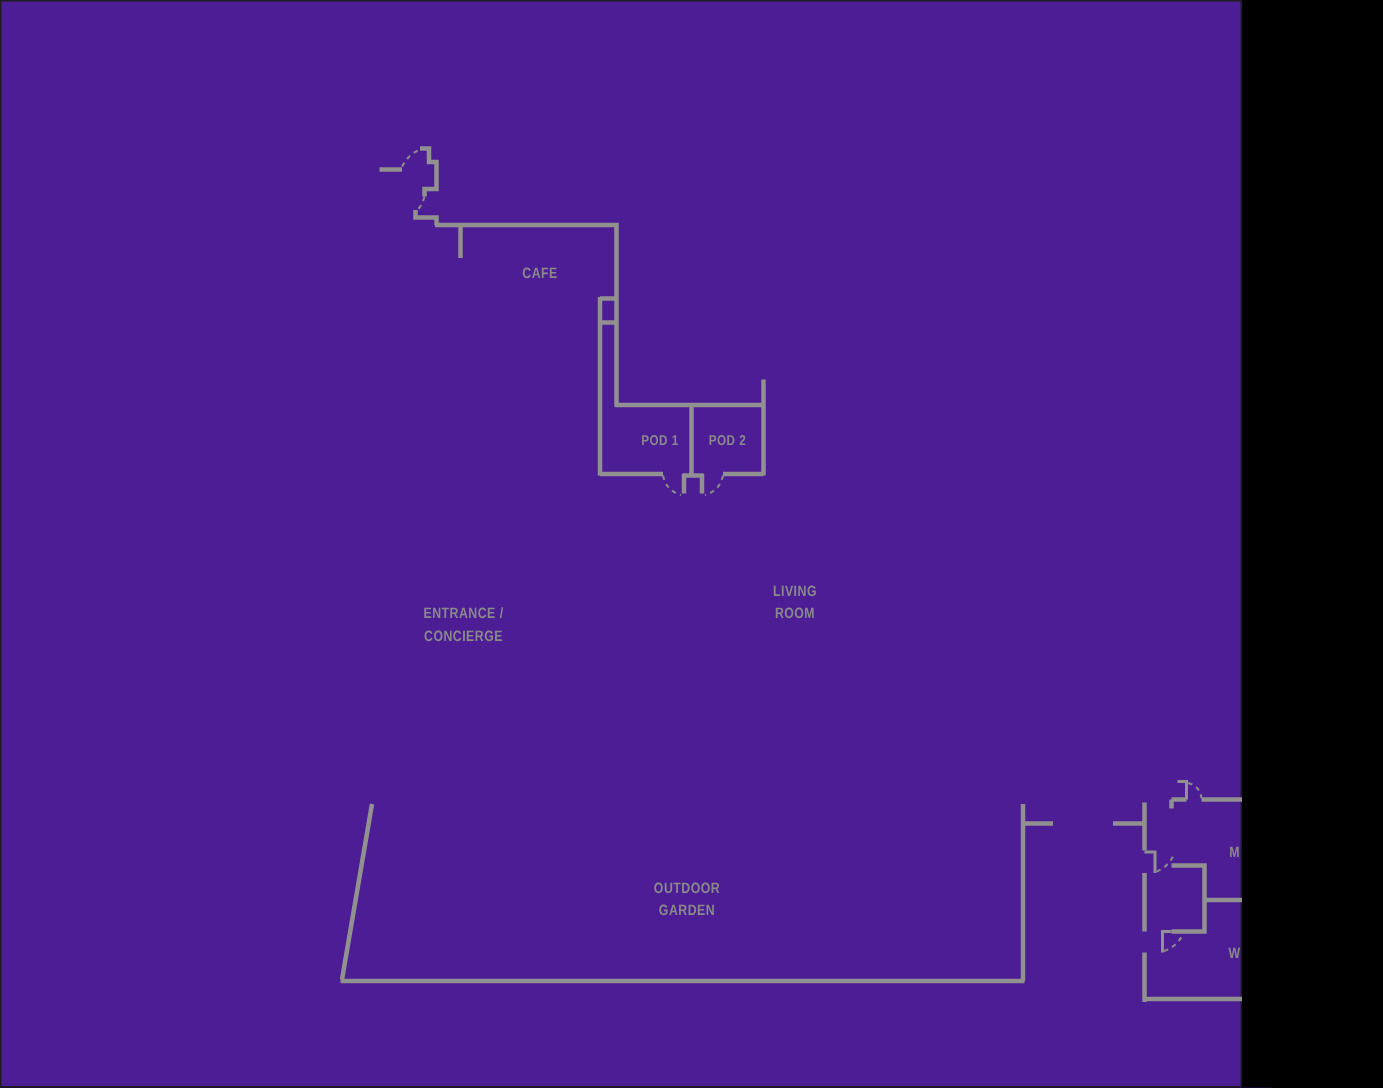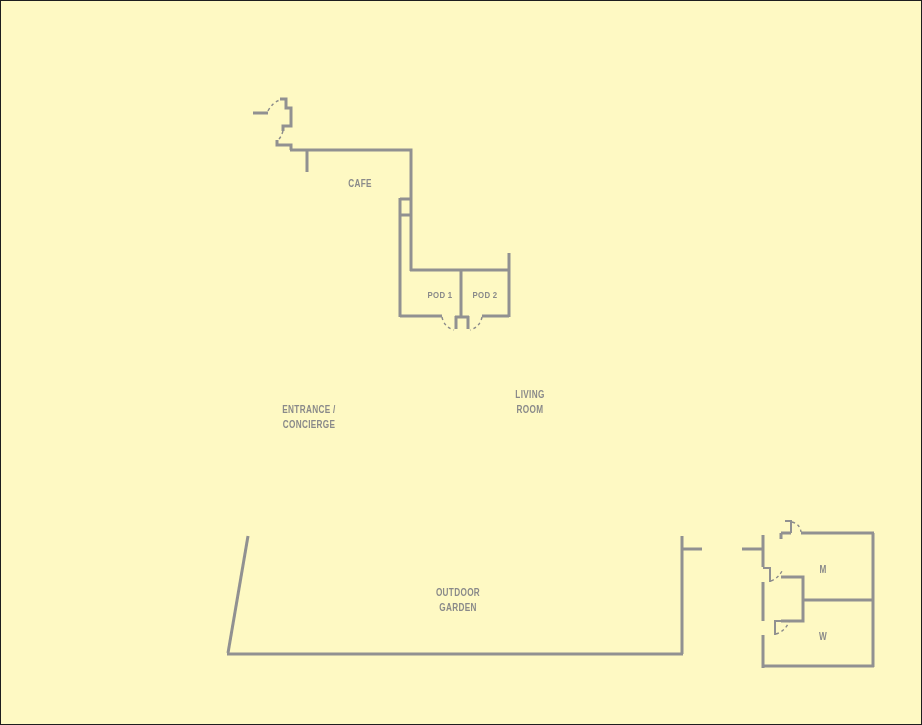--- a/index.html
+++ b/index.html
@@ -1,19 +1,19 @@
 <!DOCTYPE html>
 <html><head>
 <meta charset="utf-8">
 <style>
   html,body{margin:0;padding:0;background:#000;}
   .plan{
     position:relative;
-    width:922px;height:725px;
-    background:#fef9c3;
+    width:828px;height:725px;
+    background:#4c1d95;
     outline:1px solid #1e1e1e;
     outline-offset:-1px;
     overflow:hidden;
     font-family:"Liberation Sans", sans-serif;
   }
   .plan svg{position:absolute;left:0;top:0;}
   .wall path{fill:none;stroke:#919191;stroke-width:3;stroke-linecap:butt;}
   .door path{fill:none;stroke:#919191;stroke-width:2;}
   .swing path{fill:none;stroke:#8a8a8a;stroke-width:1.4;stroke-dasharray:3 3;}
   .room-label{

